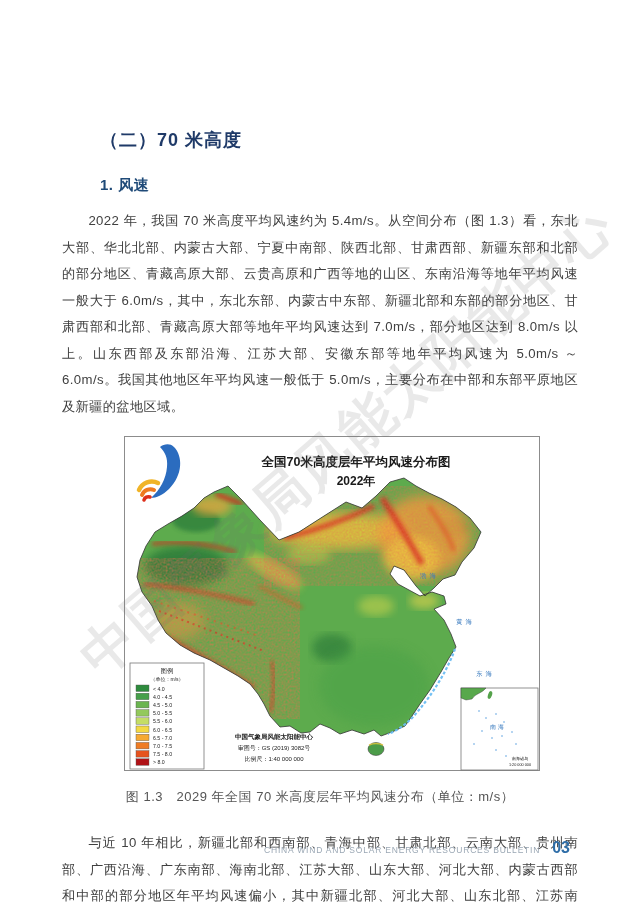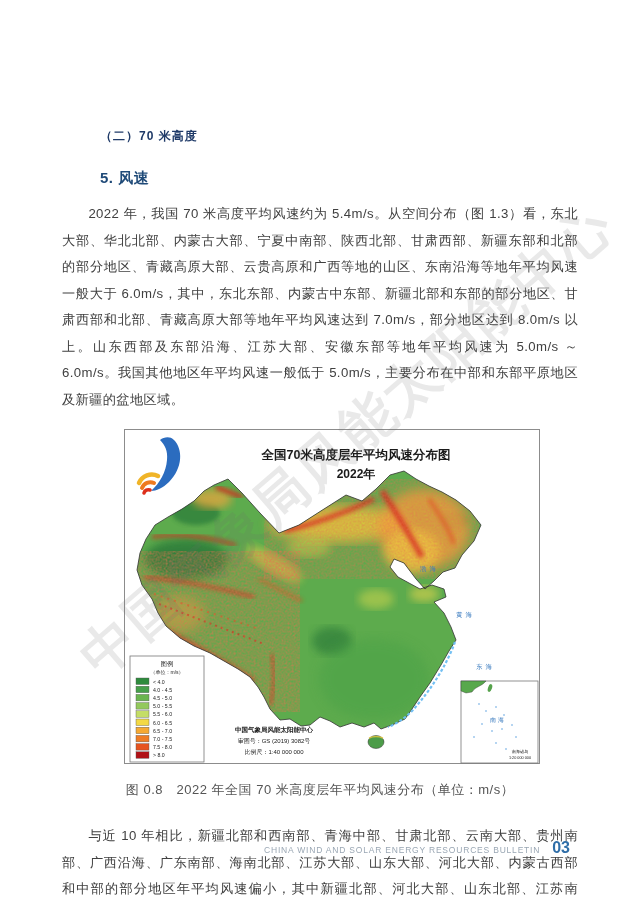--- a/index.html
+++ b/index.html
@@ -3,21 +3,21 @@
 <meta charset="utf-8">
 <style>
   html,body{margin:0;padding:0;background:#ffffff;}
   .page{
     position:relative;width:640px;height:905px;background:#ffffff;overflow:hidden;
     font-family:"Liberation Sans","DejaVu Sans",sans-serif;
   }
   .content{padding:0 62px;}
   .section-heading{
     margin:0 0 0 38px;padding-top:128px;
-    font-size:12px;font-weight:bold;color:#1f3a68;letter-spacing:1px;
+    font-size:18px;font-weight:bold;color:#1f3a68;letter-spacing:1px;
   }
   .sub-heading{
     margin:24px 0 0 38px;font-size:15px;font-weight:bold;color:#1f4a78;letter-spacing:0.5px;
   }
   .body-par{
     margin:13px 0 0 0;font-size:13.2px;line-height:26.5px;color:#404040;
     text-align:justify;text-indent:2em;letter-spacing:0.4px;
   }
   .figure-wrap{margin:16px auto 0 auto;width:392px;}
   .figure-caption{
@@ -43,21 +43,21 @@
 </style>
 </head>
 <body>
 
 <div class="page">
 
   <div class="content">
 
     <h1 class="section-heading">（二）70 米高度</h1>
 
-    <h2 class="sub-heading">5. 风速</h2>
+    <h2 class="sub-heading">1. 风速</h2>
 
     <p class="body-par">2022 年，我国 70 米高度平均风速约为 5.4m/s。从空间分布（图 1.3）看，东北大部、华北北部、内蒙古大部、宁夏中南部、陕西北部、甘肃西部、新疆东部和北部的部分地区、青藏高原大部、云贵高原和广西等地的山区、东南沿海等地年平均风速一般大于 6.0m/s，其中，东北东部、内蒙古中东部、新疆北部和东部的部分地区、甘肃西部和北部、青藏高原大部等地年平均风速达到 7.0m/s，部分地区达到 8.0m/s 以上。山东西部及东部沿海、江苏大部、安徽东部等地年平均风速为 5.0m/s ～ 6.0m/s。我国其他地区年平均风速一般低于 5.0m/s，主要分布在中部和东部平原地区及新疆的盆地区域。</p>
 
     <div class="figure-wrap">
       <svg width="416" height="335" viewBox="0 0 416 335">
         <defs>
           <path id="chinaPath" d="M90,56 L104,50 L118,64 L136,84 L155,104 L175,96 L200,80 L222,66 L238,72 L252,60 L266,46 L280,42 L292,50 L305,57 L318,63 L332,71 L346,82 L357,96 L350,112 L338,126 L331,139 L319,143 L310,152 L301,160 L292,150 L280,134 L270,130 L266,138 L274,148 L285,154 L296,160 L308,156 L320,160 L322,168 L310,173 L320,184 L327,198 L332,211 L325,222 L317,236 L306,254 L296,268 L288,280 L281,290 L268,296 L257,300 L250,294 L240,298 L228,294 L216,298 L206,292 L196,288 L186,296 L177,297 L166,290 L156,291 L146,280 L140,268 L134,258 L126,248 L114,240 L100,232 L86,224 L70,217 L56,209 L42,197 L34,184 L28,170 L18,156 L13,141 L16,124 L22,110 L31,96 L44,88 L58,80 L70,72 L80,62 Z"></path>
           <clipPath id="chinaClip">
               <use href="#chinaPath"></use>
             </clipPath>
@@ -210,21 +210,21 @@
             <circle cx="372" cy="314" r="0.8" fill="#5aa0e0"></circle>
           <circle cx="382" cy="320" r="0.8" fill="#5aa0e0"></circle>
             <circle cx="350" cy="308" r="0.8" fill="#5aa0e0"></circle>
           <text x="366" y="293" font-size="6" fill="#3a7bbf" letter-spacing="2">南海</text>
           <text x="396" y="324" text-anchor="middle" font-size="4.2" fill="#222">南海诸岛</text>
           <text x="396" y="330" text-anchor="middle" font-size="3.8" fill="#222">1:20 000 000</text>
         </g>
       </svg>
     </div>
 
-    <div class="figure-caption">图 0.8　2022 年全国 70 米高度层年平均风速分布（单位：m/s）</div>
+    <div class="figure-caption">图 1.3　2029 年全国 70 米高度层年平均风速分布（单位：m/s）</div>
 
     <p class="body-par par2">与近 10 年相比，新疆北部和西南部、青海中部、甘肃北部、云南大部、贵州南部、广西沿海、广东南部、海南北部、江苏大部、山东大部、河北大部、内蒙古西部和中部的部分地区年平均风速偏小，其中新疆北部、河北大部、山东北部、江苏南部、云南北部等地年平均风速明</p>
 
   </div>
 
   <div class="watermark">中国气象局风能太阳能中心</div>
 
   <div class="footer">
     <span class="footer-text">CHINA WIND AND SOLAR ENERGY RESOURCES BULLETIN</span>
     <span class="footer-page">03</span>

